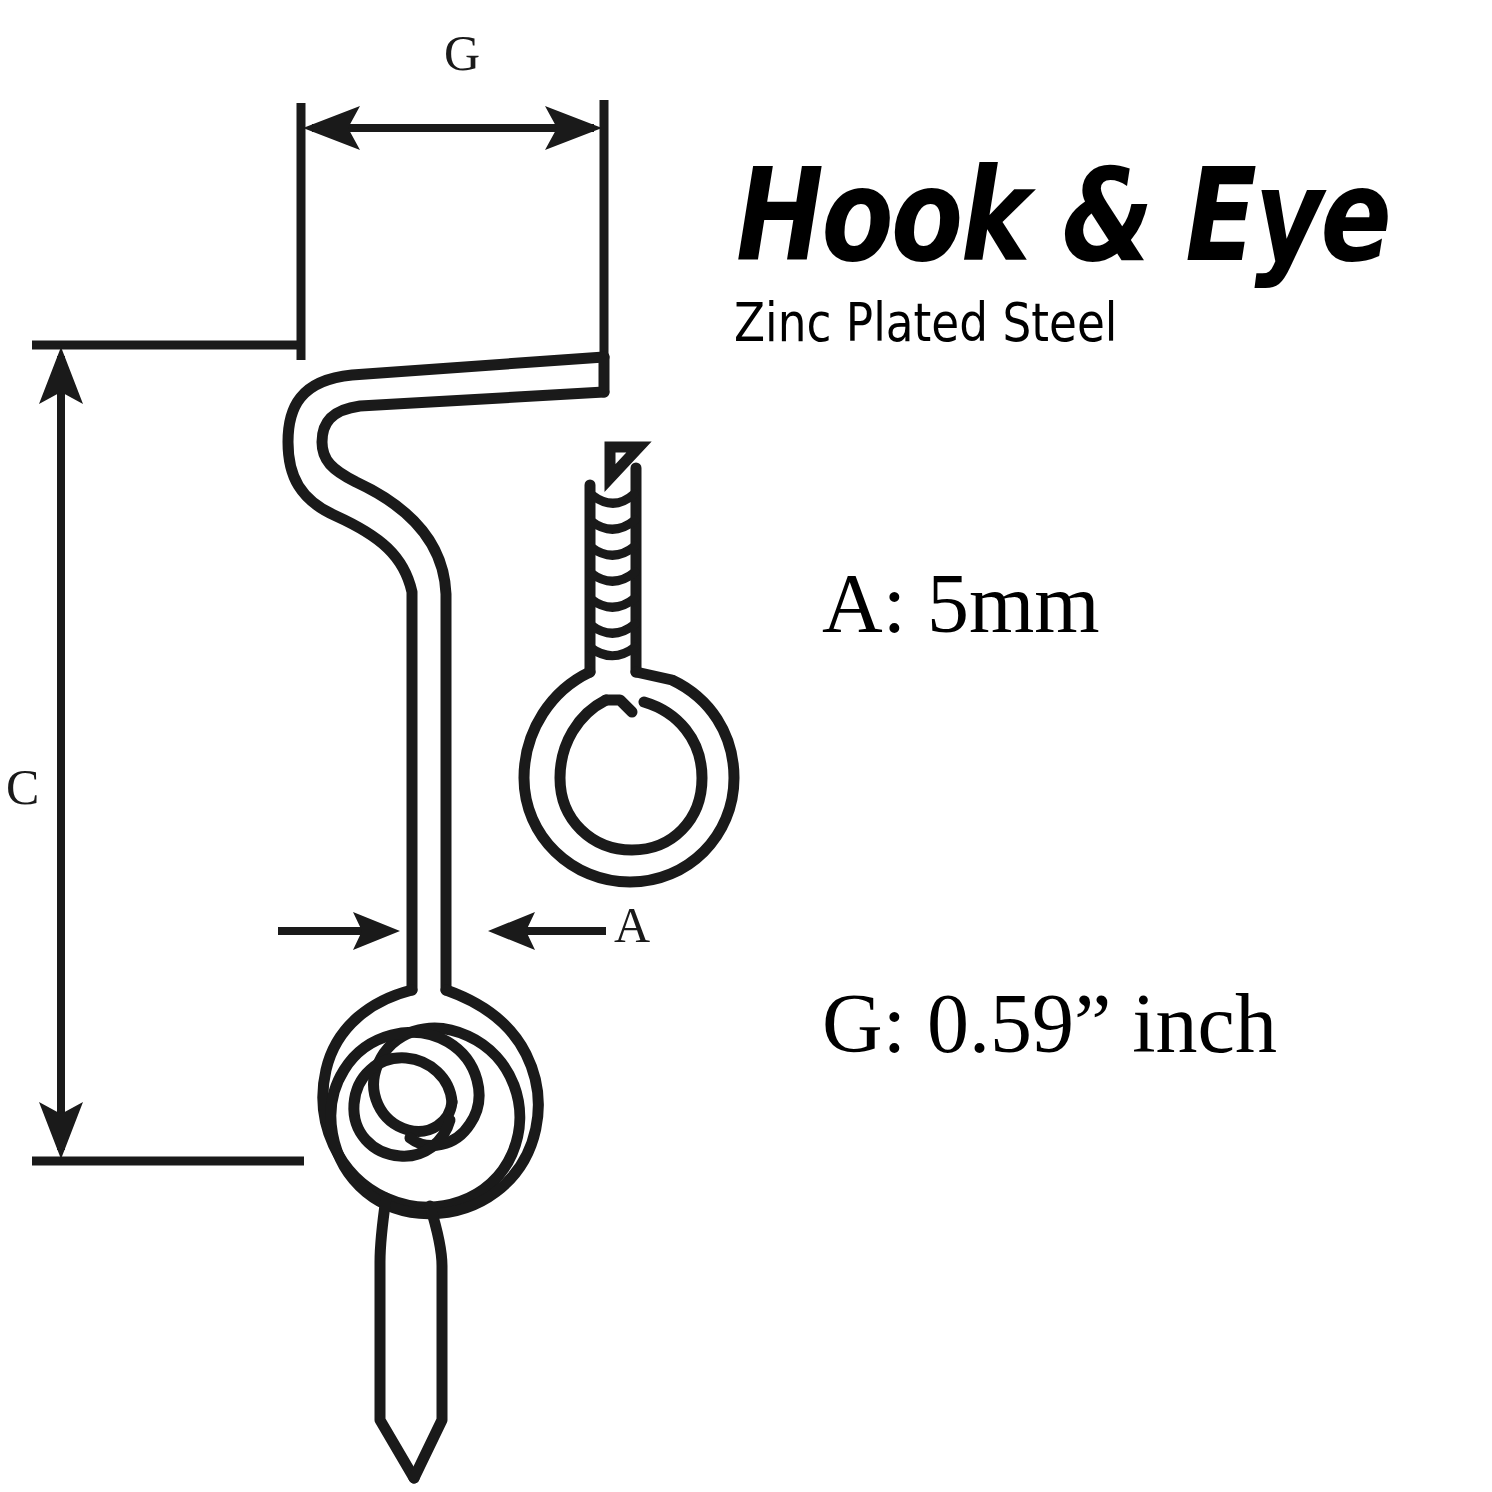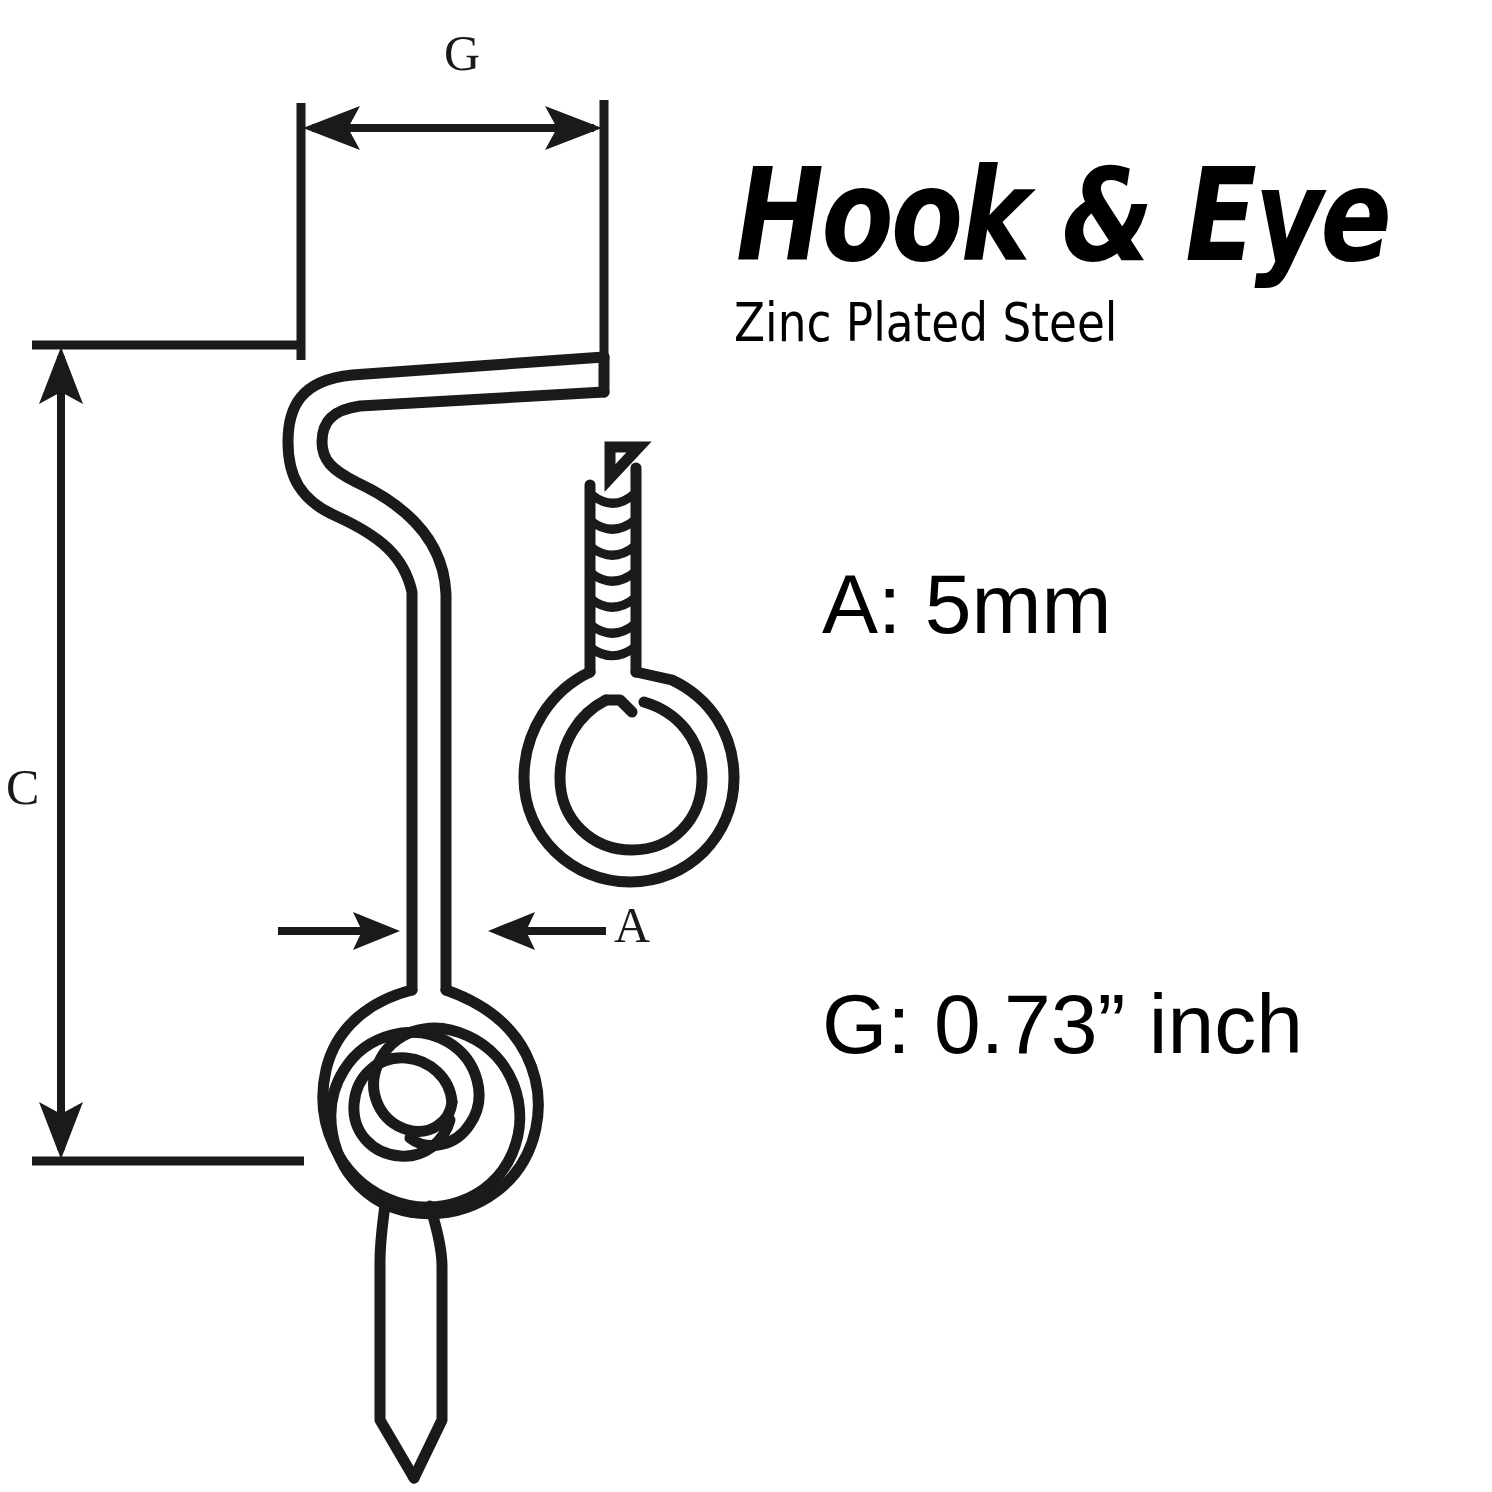--- a/index.html
+++ b/index.html
@@ -43,21 +43,21 @@
     font-family: "DejaVu Sans", sans-serif;
     font-size: 54px;
     font-weight: normal;
     letter-spacing: 0px;
     transform: scaleX(0.84);
     transform-origin: left top;
   }
 
   .spec-line {
     left: 822px;
-    font-family: Liberation Sans, sans-serif;
+    font-family: Liberation Serif, serif;
     font-size: 84px;
     font-weight: normal;
     letter-spacing: 0px;
   }
   #spec-a { top: 562px; }
   #spec-c { top: 762px; }
   #spec-g { top: 982px; }
 
   
   .dim-letter {
@@ -191,19 +191,19 @@
 
       <path d="M 606 700 L 620 700 L 632 712"></path>
     </g>
   </svg>
 
   <div class="txt" id="product-title">Hook &amp; Eye</div>
 
   <div class="txt" id="product-subtitle">Zinc Plated Steel</div>
 
   <div class="txt spec-line" id="spec-a">A: 5mm</div>
-  <div class="txt spec-line" id="spec-g">G: 0.73” inch</div>
+  <div class="txt spec-line" id="spec-g">G: 0.59” inch</div>
 
   <div class="dim-letter" id="dim-label-g">G</div>
   <div class="dim-letter" id="dim-label-c">C</div>
   <div class="dim-letter" id="dim-label-a">A</div>
 
 </div>
 
 </body></html>

